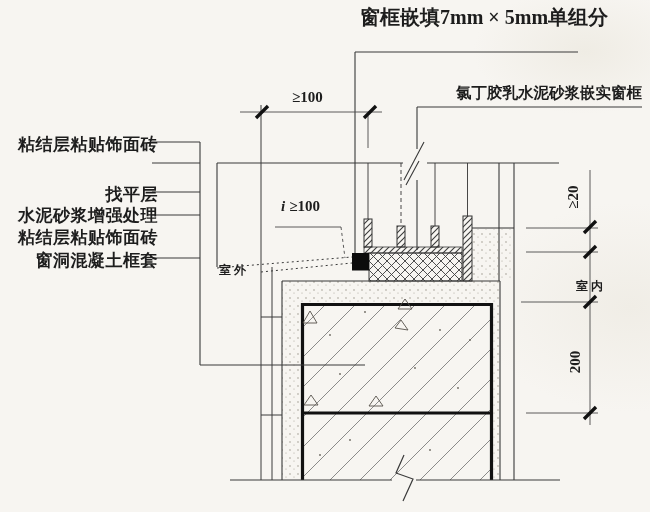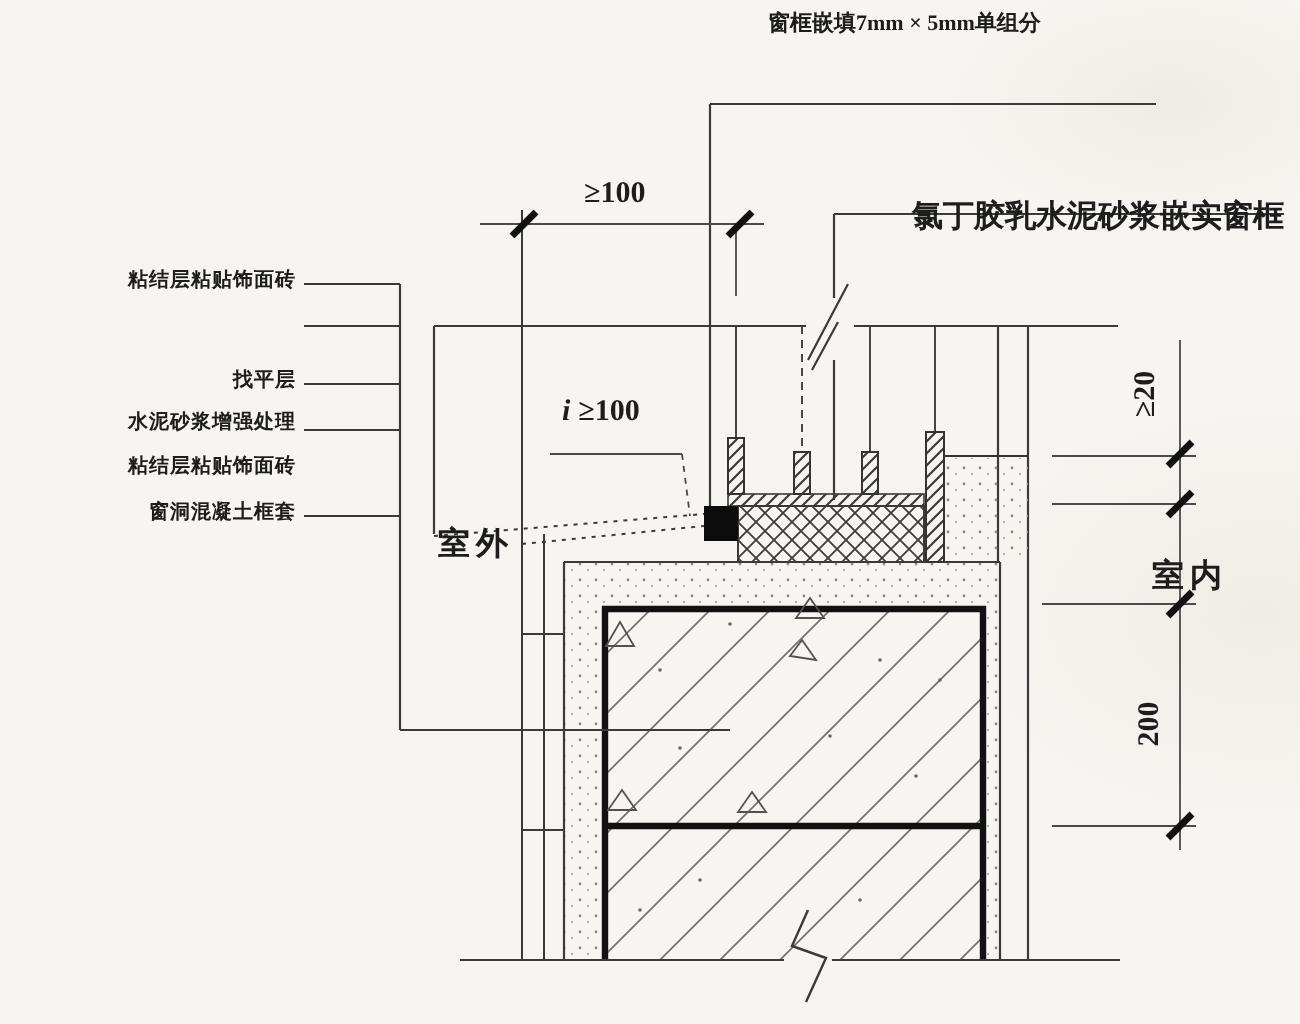--- a/index.html
+++ b/index.html
@@ -18,31 +18,31 @@
     color:#1d1d1d;
   }
   #linework{position:absolute;left:0;top:0;}
   .txt{
     position:absolute;
     font-weight:600;
     white-space:nowrap;
     line-height:1.1;
     color:#1d1d1d;
   }
-  .note1{left:384px;top:6px;font-size:11px;}
+  .note1{left:360px;top:6px;font-size:20px;}
   .note1b{left:368px;top:29px;font-size:17px;}
-  .note2{left:456px;top:100px;font-size:15.5px;}
+  .note2{left:456px;top:84px;font-size:15.5px;}
   .lbl{
     position:absolute;left:0;width:148px;text-align:right;
-    font-size:10px;font-weight:600;letter-spacing:0.5px;
+    font-size:17px;font-weight:600;letter-spacing:0.5px;padding-left:10px;
   }
   .dim{font-size:15px;font-weight:600;}
   .dim-top{left:292px;top:89px;}
   .dim-slope{left:281px;top:198px;text-align:center;}
-  .zone{font-size:16px;letter-spacing:3px;font-weight:600;}
+  .zone{font-size:12px;letter-spacing:3px;font-weight:600;}
   .zone-out{left:219px;top:264px;}
   .zone-in{left:576px;top:264px;margin-top:16px;}
   .vdim{
     position:absolute;width:36px;height:44px;
     display:flex;align-items:center;justify-content:center;
     transform:rotate(-90deg);
     font-size:15px;font-weight:600;
   }
   .vdim-20{left:555px;top:175px;}
   .vdim-200{left:557px;top:340px;}

